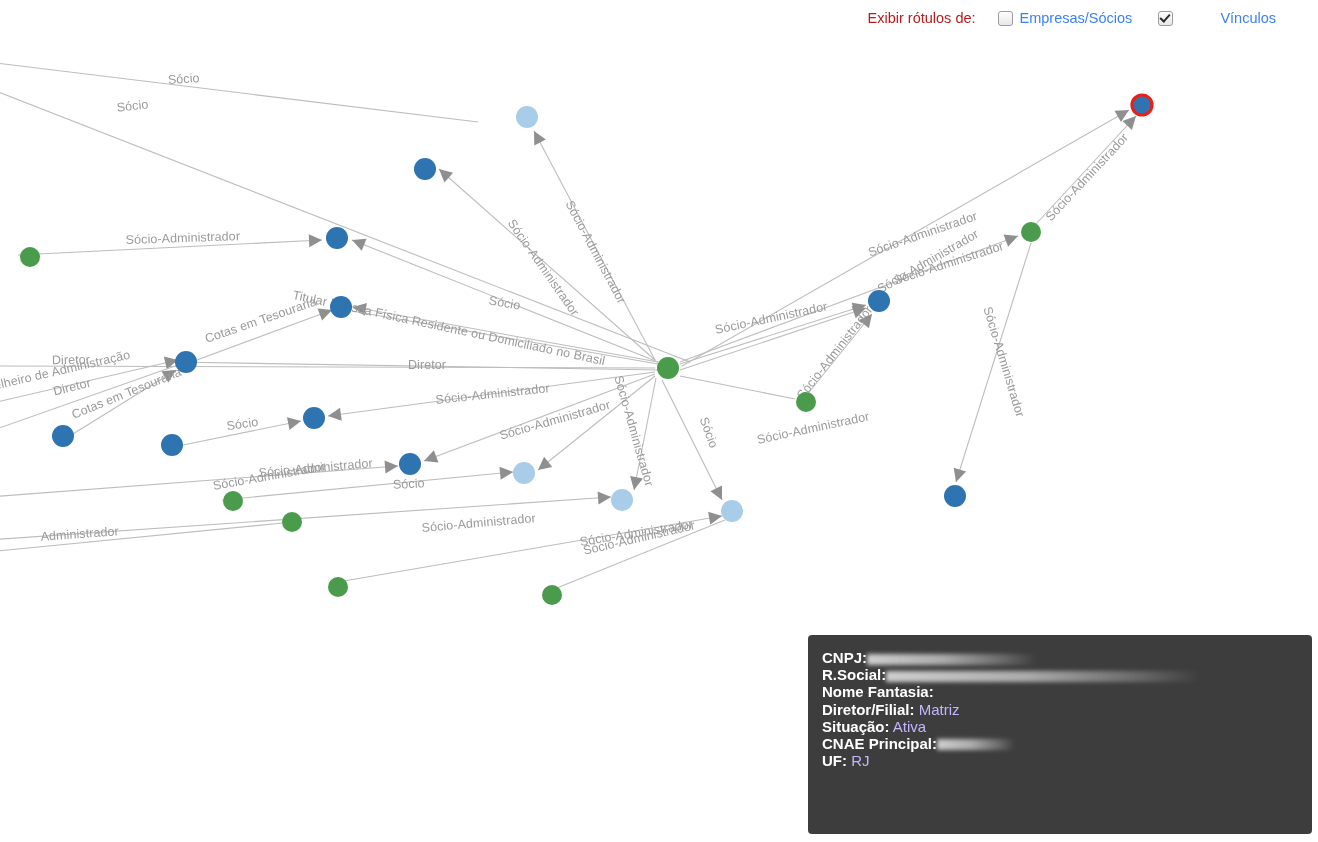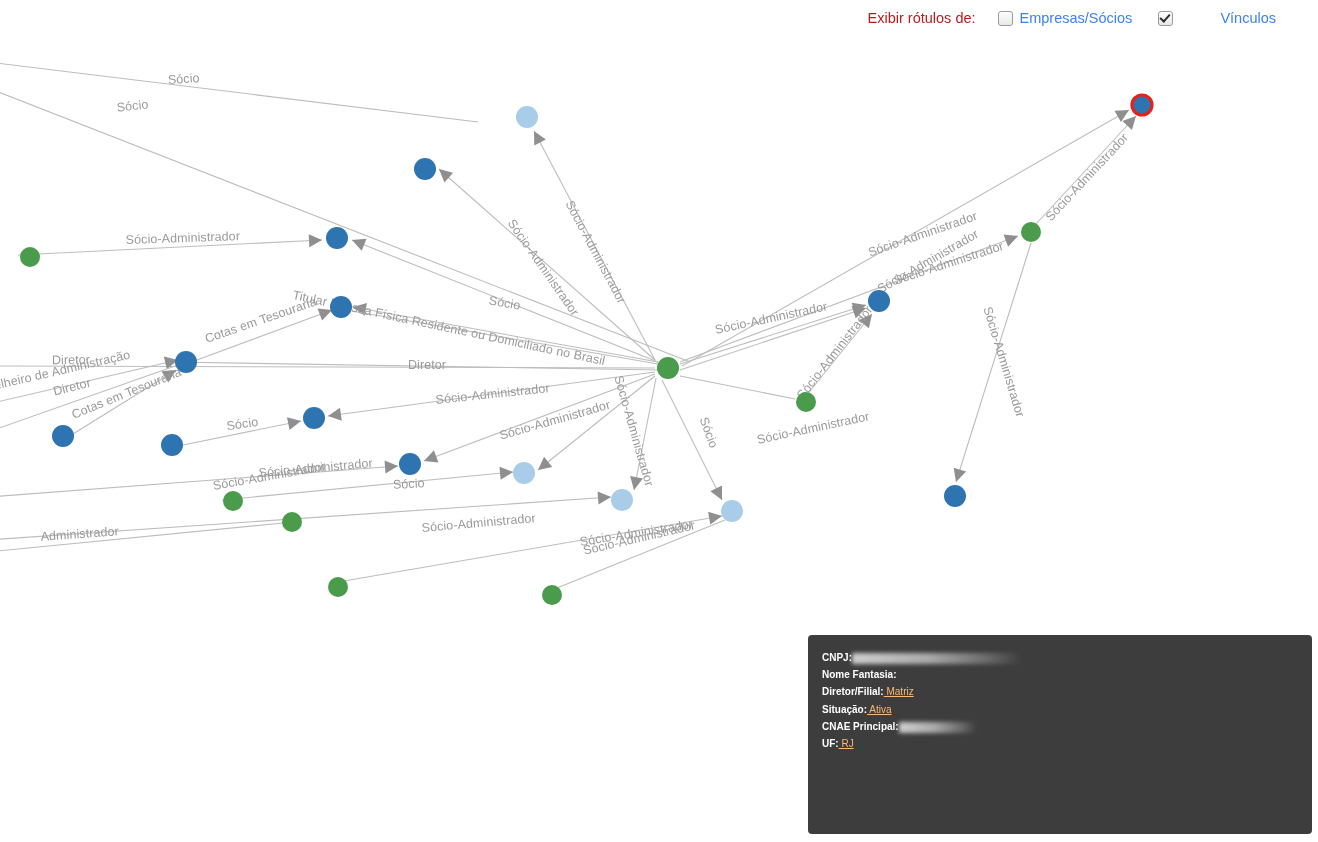--- a/index.html
+++ b/index.html
@@ -101,35 +101,34 @@
     position: absolute;
     left: 808px;
     top: 635px;
     width: 504px;
     height: 199px;
     background: #3d3d3d;
     border-radius: 4px;
     box-sizing: border-box;
     padding: 14px 0 0 14px;
     color: #ffffff;
-    font-size: 10px;
+    font-size: 15px;
     line-height: 17.2px;
   }
   .info-row {
     white-space: nowrap;
     height: 17.2px;
   }
   .info-key {
     font-weight: bold;
     color: #ffffff;
   }
   .info-val {
     font-weight: normal;
-    color: #fdba74;
-    text-decoration: underline;
+    color: #c4b5fd;
   }
   .redacted {
     display: inline-block;
     vertical-align: middle;
     height: 11px;
     background: linear-gradient(90deg,
       rgba(215,215,215,.95) 0%,
       rgba(190,190,190,.85) 45%,
       rgba(150,150,150,.5) 80%,
       rgba(100,100,100,0) 100%);
@@ -277,20 +276,21 @@
         <circle cx="879" cy="301" r="11" fill="#2e74b0" class="node-circle"></circle>
         <circle cx="1031" cy="232" r="10" fill="#4a9b4c" class="node-circle"></circle>
         <circle cx="955" cy="496" r="11" fill="#2e74b0" class="node-circle"></circle>
         <circle cx="1142" cy="105" r="10" fill="#2e74b0" class="node-circle sel"></circle>
       </g>
   </svg>
 
   <div id="info-panel">
     <div id="info-rows">
         <div class="info-row"><span class="info-key">CNPJ:</span><span class="redacted" style="width: 170px;"></span></div>
+        <div class="info-row"><span class="info-key">R.Social:</span><span class="redacted" style="width: 315px;"></span></div>
         <div class="info-row"><span class="info-key">Nome Fantasia:</span></div>
         <div class="info-row"><span class="info-key">Diretor/Filial:</span><span class="info-val"> Matriz</span></div>
         <div class="info-row"><span class="info-key">Situação:</span><span class="info-val"> Ativa</span></div>
         <div class="info-row"><span class="info-key">CNAE Principal:</span><span class="redacted" style="width: 78px;"></span></div>
         <div class="info-row"><span class="info-key">UF:</span><span class="info-val"> RJ</span></div>
       </div>
   </div>
 
 </div>
 

